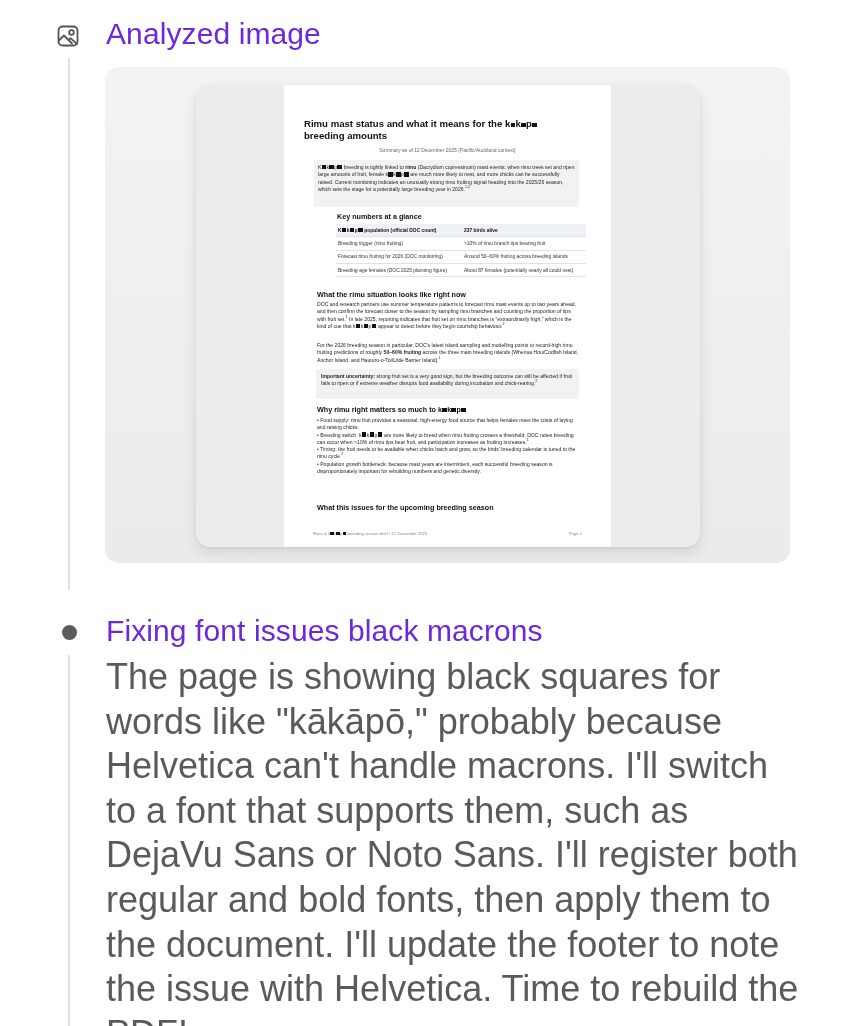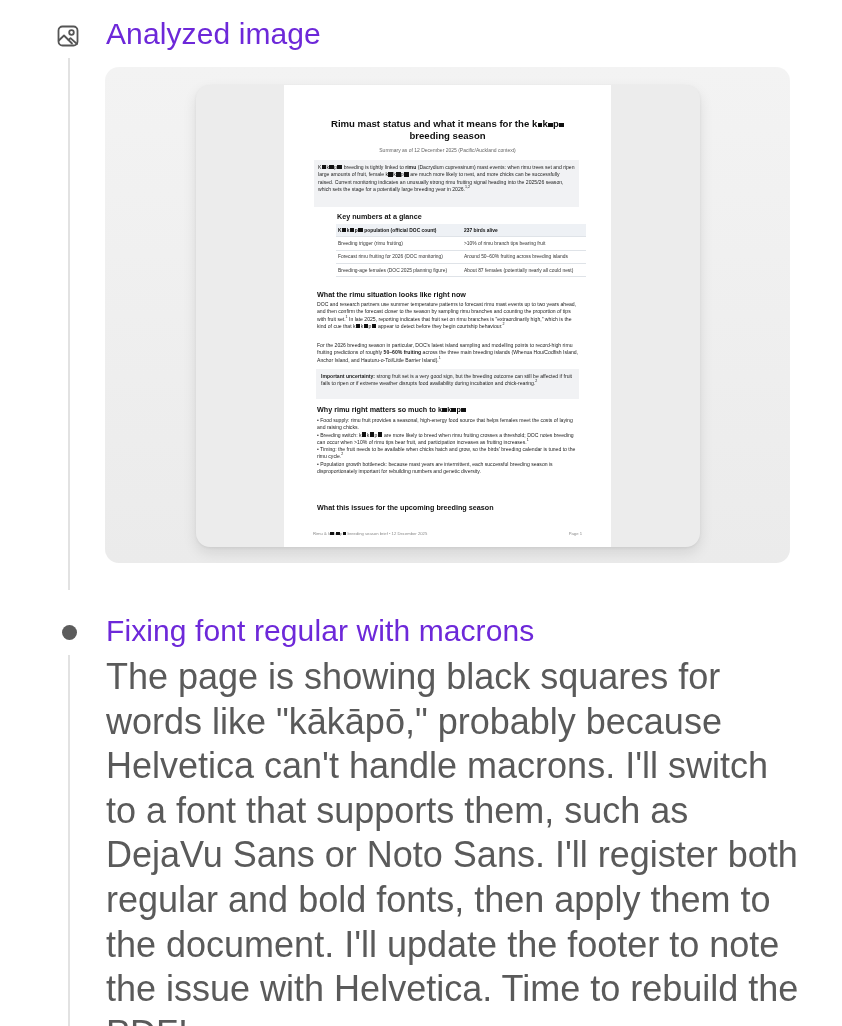--- a/index.html
+++ b/index.html
@@ -13,21 +13,21 @@
     .t1 { top: 17px; }
     .t2 { top: 614px; }
     .bullet { position: absolute; left: 62px; top: 625px; width: 15px; height: 15px; border-radius: 50%; background: #5c5c5c; }
 
     .frame { position: absolute; left: 105px; top: 67px; width: 685px; height: 496px; border-radius: 14px;
       background: linear-gradient(180deg, #f3f3f3 0%, #ebebeb 100%); overflow: hidden; }
     .card { position: absolute; left: 91px; top: 18px; width: 504px; height: 462px; border-radius: 14px;
       background: #ececec; box-shadow: 0 6px 14px rgba(0,0,0,0.10), 0 1px 3px rgba(0,0,0,0.06); overflow: hidden; }
     .page { position: absolute; left: 88px; top: 0; width: 327px; height: 462px; background: #ffffff; font-family: "Liberation Sans", sans-serif; color: #111; }
 
-    .p-title { position: absolute; left: 20px; right: 20px; top: 33px; text-align: center; font-weight: bold; font-size: 9.6px; line-height: 12px; }
+    .p-title { position: absolute; left: 20px; right: 20px; top: 33px; text-align: left; font-weight: bold; font-size: 9.6px; line-height: 12px; }
     .p-sub { position: absolute; left: 0; right: 0; top: 62px; text-align: center; font-size: 5px; color: #666; }
     .p-box { position: absolute; left: 30px; width: 265px; background: #f1f2f4; font-size: 5.1px; line-height: 7.3px; padding: 4px 4px 3px 4px; box-sizing: border-box; color: #222; }
     .p-box.b1 { top: 75px; height: 47px; }
     .p-box.b2 { top: 284px; height: 30px; left: 32px; width: 263px; padding-left: 5px; }
     .p-h { position: absolute; left: 33px; font-weight: bold; font-size: 7.2px; color: #111; white-space: nowrap; }
     .p-text { position: absolute; left: 33px; width: 262px; font-size: 5.1px; line-height: 7.3px; color: #222; }
     sup { font-size: 3.6px; line-height: 0; }
     .blk { display: inline-block; width: 4.6px; height: 4.6px; background: #111; vertical-align: -0.3px; margin: 0 0.3px; }
 
     .p-table { position: absolute; left: 52px; top: 139px; border-collapse: collapse; font-size: 4.9px; color: #333; }
@@ -52,21 +52,21 @@
   <path d="M2.8 16.5 L8 11.5 L16 19.5"></path>
   <path d="M12.5 16 L14.5 14.2 L21 20"></path>
 </svg>
 <div class="step-title t1">Analyzed image</div>
 
 <div class="frame">
   <div class="card">
     <div class="page">
       <div class="p-title">
         <span>Rimu mast status and what it means for the k</span><span class="blk"></span>k<span class="blk"></span>p<span class="blk"></span><br>
-        <span>breeding season</span>
+        <span>breeding amounts</span>
       </div>
       <div class="p-sub">Summary as of 12 December 2025 (Pacific/Auckland context)</div>
 
       <div class="p-box b1">K<span class="blk"></span>k<span class="blk"></span>p<span class="blk"></span><span> breeding is tightly linked to </span><b>rimu</b><span> (Dacrydium cupressinum) mast events: when rimu trees set and ripen large amounts of fruit, female </span>k<span class="blk"></span>k<span class="blk"></span>p<span class="blk"></span><span> are much more likely to nest, and more chicks can be successfully raised. Current monitoring indicates an unusually strong rimu fruiting signal heading into the 2025/26 season, which sets the stage for a potentially large breeding year in 2026.</span><sup>1,2</sup></div>
 
       <div class="p-h" style="top:127px;padding-left:20px;">Key numbers at a glance</div>
 
       <table class="p-table">
         <tbody>
             <tr class="head">
@@ -106,14 +106,14 @@
 
       <div class="p-foot">
         <span><span>Rimu &amp; k</span><span class="blk" style="width:3.4px;height:3.4px;"></span>k<span class="blk" style="width:3.4px;height:3.4px;"></span>p<span class="blk" style="width:3.4px;height:3.4px;"></span><span> breeding season brief • 12 December 2025</span></span>
         <span>Page 1</span>
       </div>
     </div>
   </div>
 </div>
 
 <div class="bullet"></div>
-<div class="step-title t2">Fixing font regular with macrons</div>
+<div class="step-title t2">Fixing font issues black macrons</div>
 <div class="body-text">The page is showing black squares for words like "kākāpō," probably because Helvetica can't handle macrons. I'll switch to a font that supports them, such as DejaVu Sans or Noto Sans. I'll register both regular and bold fonts, then apply them to the document. I'll update the footer to note the issue with Helvetica. Time to rebuild the PDF!</div>
 
 </body></html>

